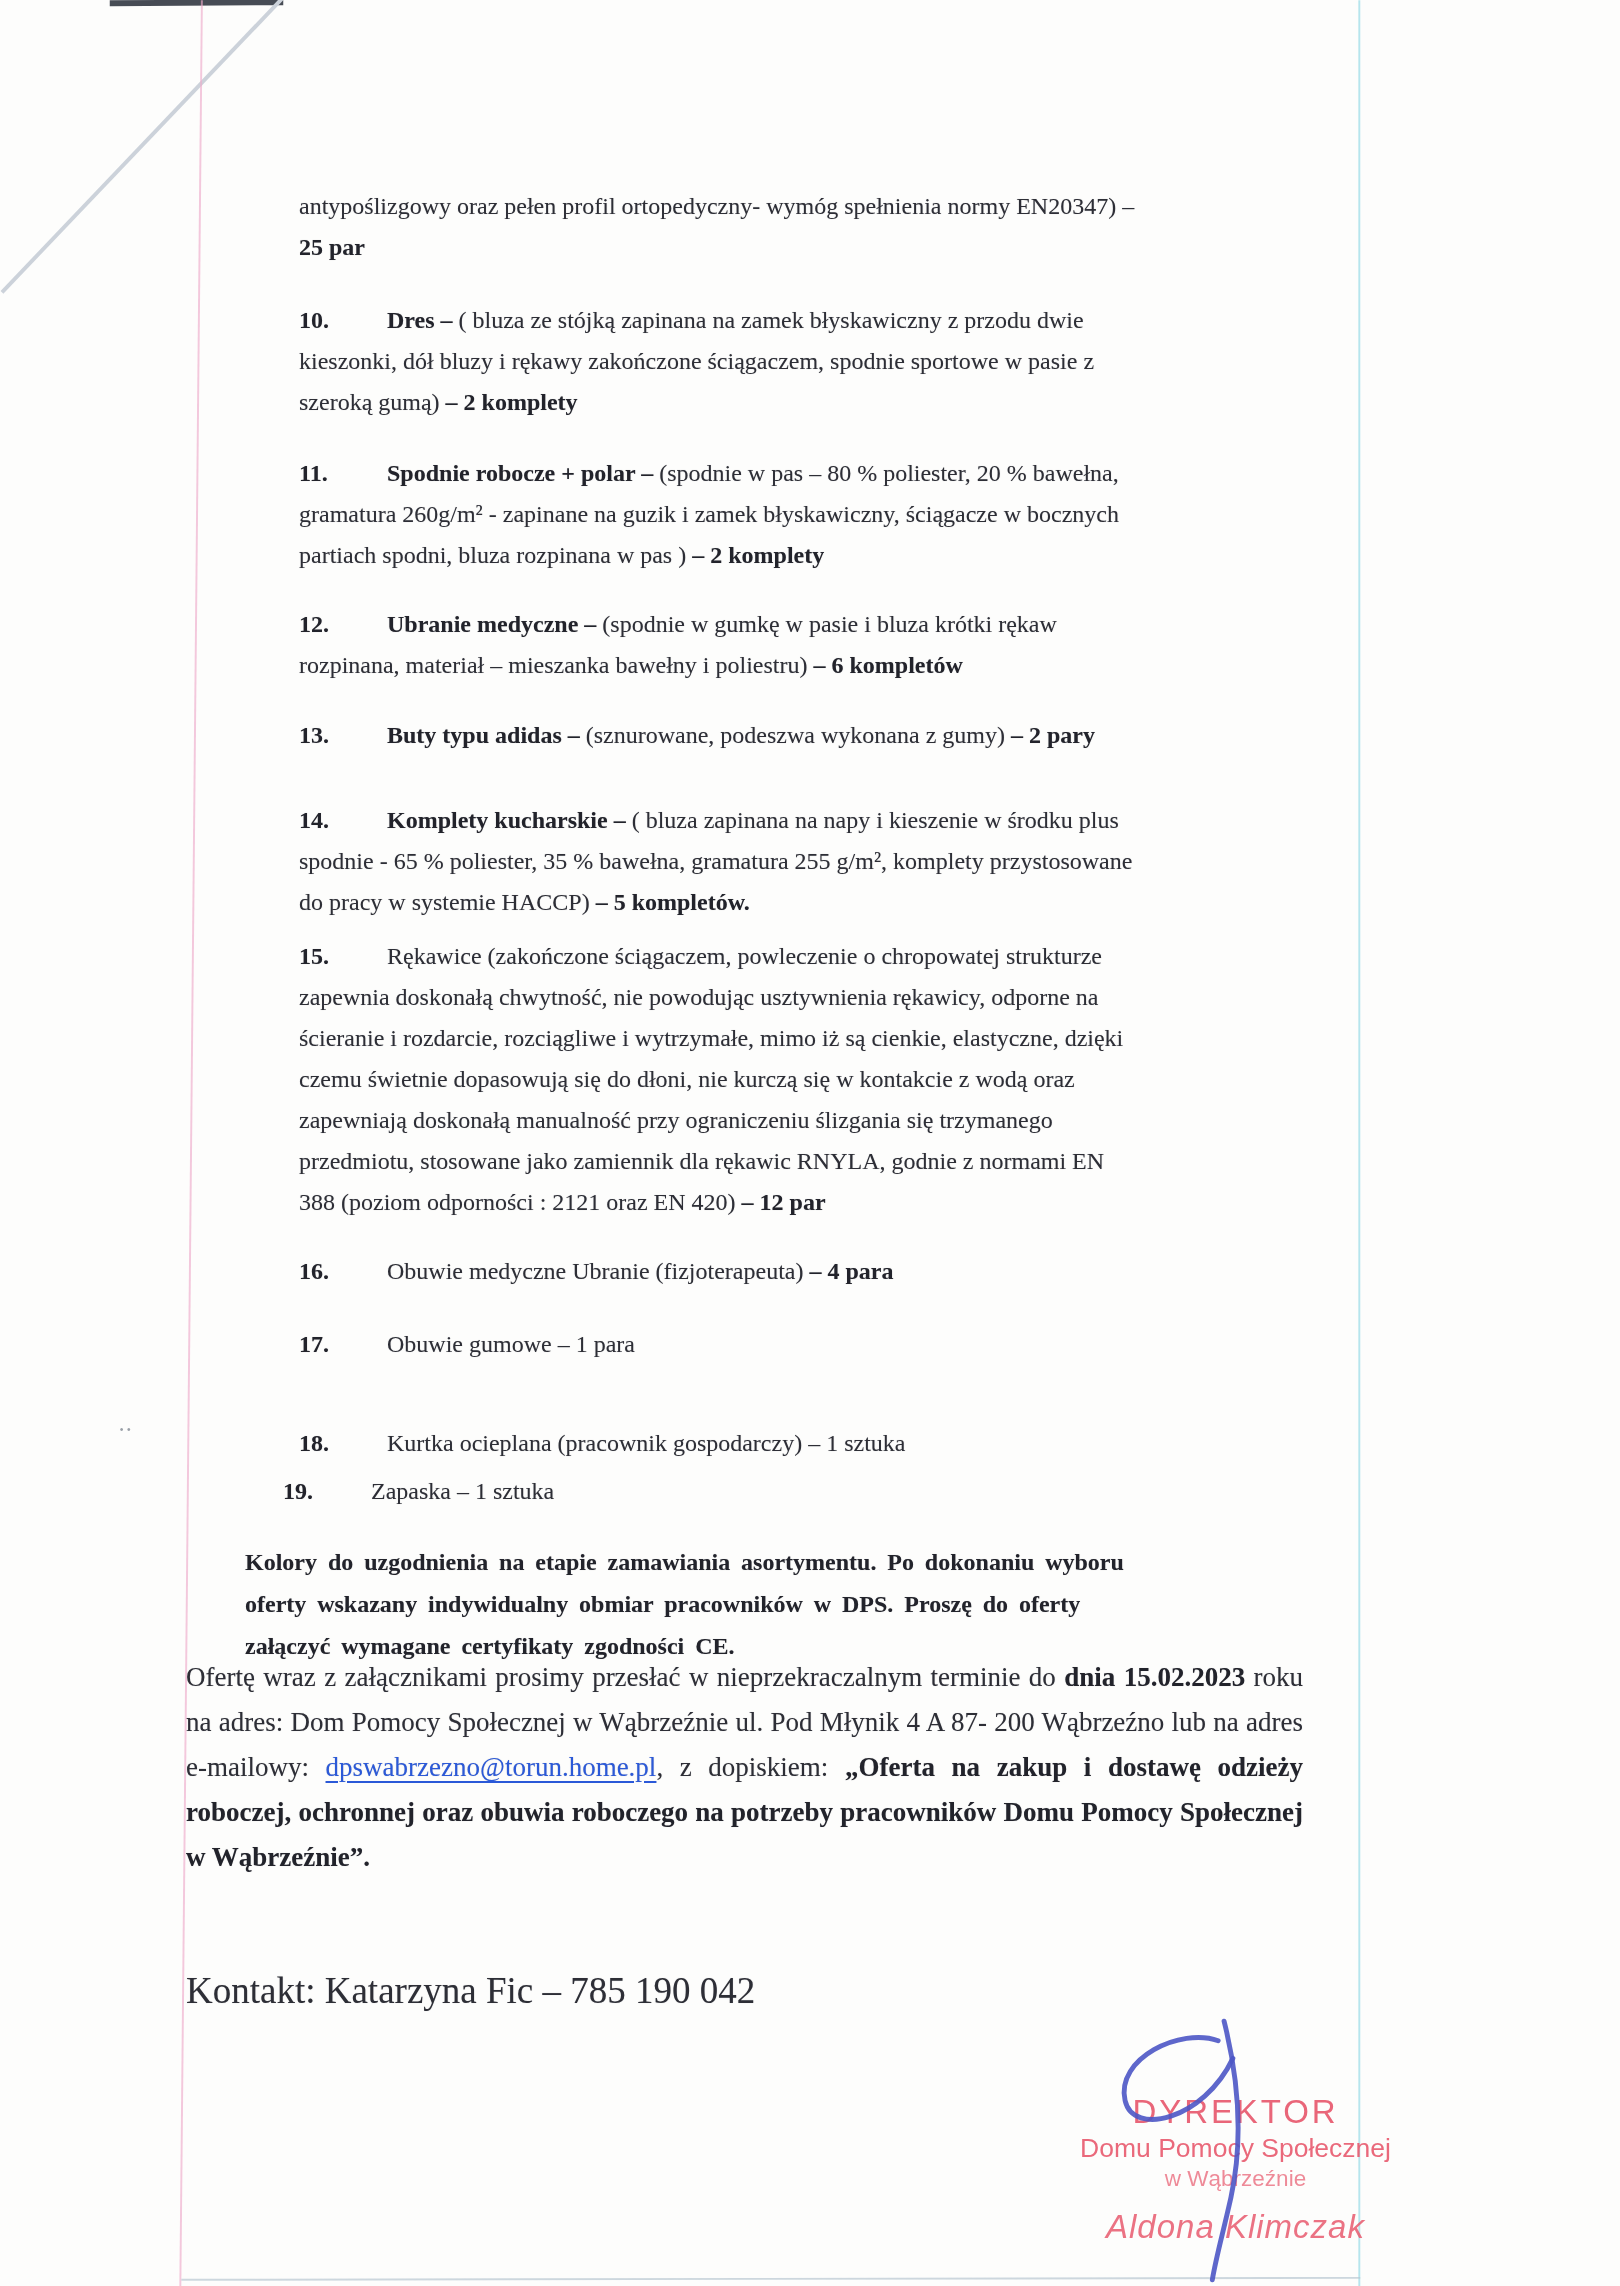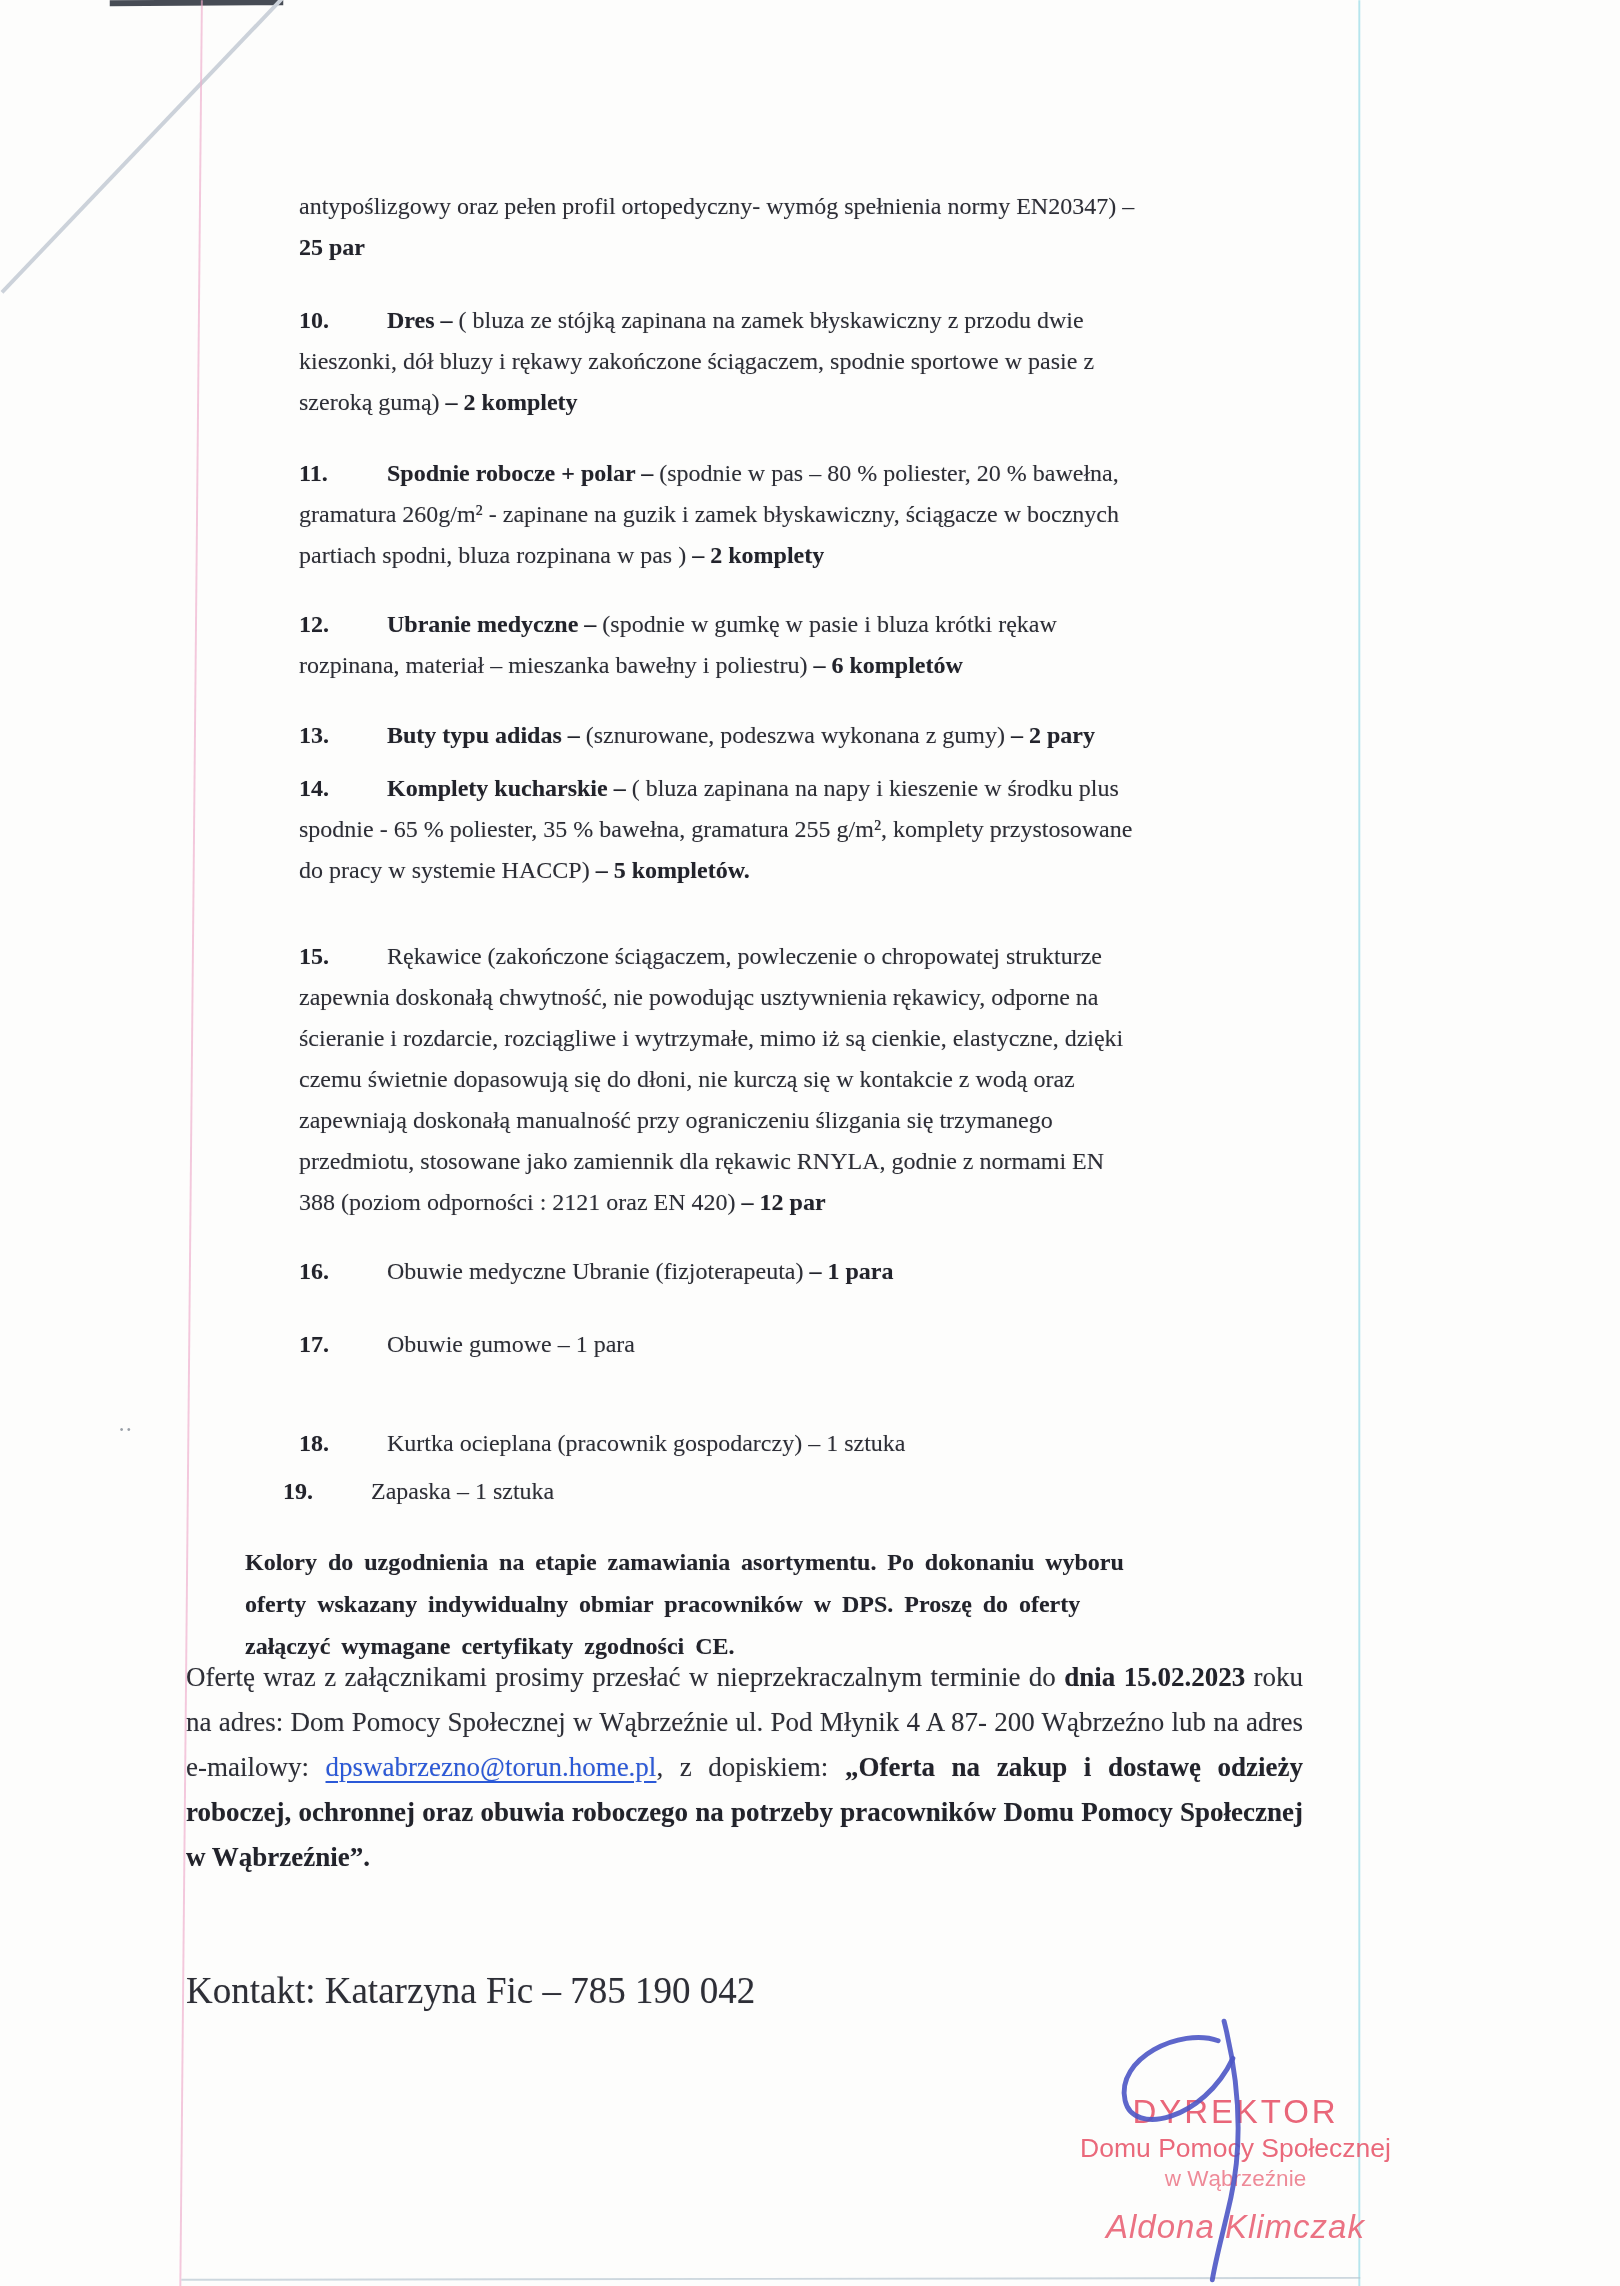--- a/index.html
+++ b/index.html
@@ -20,21 +20,21 @@
     text-shadow:0 0 1px rgba(45,46,54,.25);
     margin:0;
   }
   .txt b{color:#22232b;}
   .num{display:inline-block;width:88px;font-weight:bold;color:#22232b;}
   .cont{left:299px;top:186px;}
   .item-10{left:299px;top:300px;}
   .item-11{left:299px;top:453px;}
   .item-12{left:299px;top:604px;}
   .item-13{left:299px;top:715px;}
-  .item-14{left:299px;top:768px;}
+  .item-14{left:299px;top:800px;}
   .item-15{left:299px;top:936px;}
   .item-16{left:299px;top:1251px;}
   .item-17{left:299px;top:1324px;}
   .item-18{left:299px;top:1398px;margin-top:25px;}
   .item-19{left:283px;top:1471px;}
   .colors-note{
     left:245px;top:1541px;
     font-weight:bold;color:#22232b;
     line-height:42px;word-spacing:4.9px;
   }
@@ -99,21 +99,21 @@
 do pracy w systemie HACCP) </span><b>– 5 kompletów.</b></p>
 
   <p class="txt item-15"><b class="num">15.</b><span>Rękawice  (zakończone ściągaczem, powleczenie o chropowatej strukturze
 zapewnia doskonałą chwytność, nie powodując usztywnienia rękawicy, odporne na
 ścieranie i rozdarcie, rozciągliwe i wytrzymałe, mimo iż są cienkie, elastyczne, dzięki
 czemu świetnie dopasowują się do dłoni, nie kurczą się w kontakcie z wodą oraz
 zapewniają doskonałą manualność przy ograniczeniu ślizgania się trzymanego
 przedmiotu, stosowane jako zamiennik dla rękawic RNYLA, godnie z normami EN
 388 (poziom odporności : 2121 oraz EN 420) </span><b>– 12 par</b></p>
 
-  <p class="txt item-16"><b class="num">16.</b><span>Obuwie medyczne Ubranie (fizjoterapeuta) </span><b>– 1 para</b></p>
+  <p class="txt item-16"><b class="num">16.</b><span>Obuwie medyczne Ubranie (fizjoterapeuta) </span><b>– 4 para</b></p>
 
   <p class="txt item-17"><b class="num">17.</b><span>Obuwie gumowe – 1 para</span></p>
 
   <p class="txt item-18"><b class="num">18.</b><span>Kurtka ocieplana (pracownik gospodarczy)  – 1 sztuka</span></p>
 
   <p class="txt item-19"><b class="num">19.</b><span>Zapaska – 1 sztuka</span></p>
 
   <p class="txt colors-note">Kolory do uzgodnienia na etapie zamawiania asortymentu. Po dokonaniu wyboru
 oferty wskazany indywidualny obmiar pracowników w DPS.  Proszę do oferty
 załączyć wymagane certyfikaty zgodności CE.</p>

